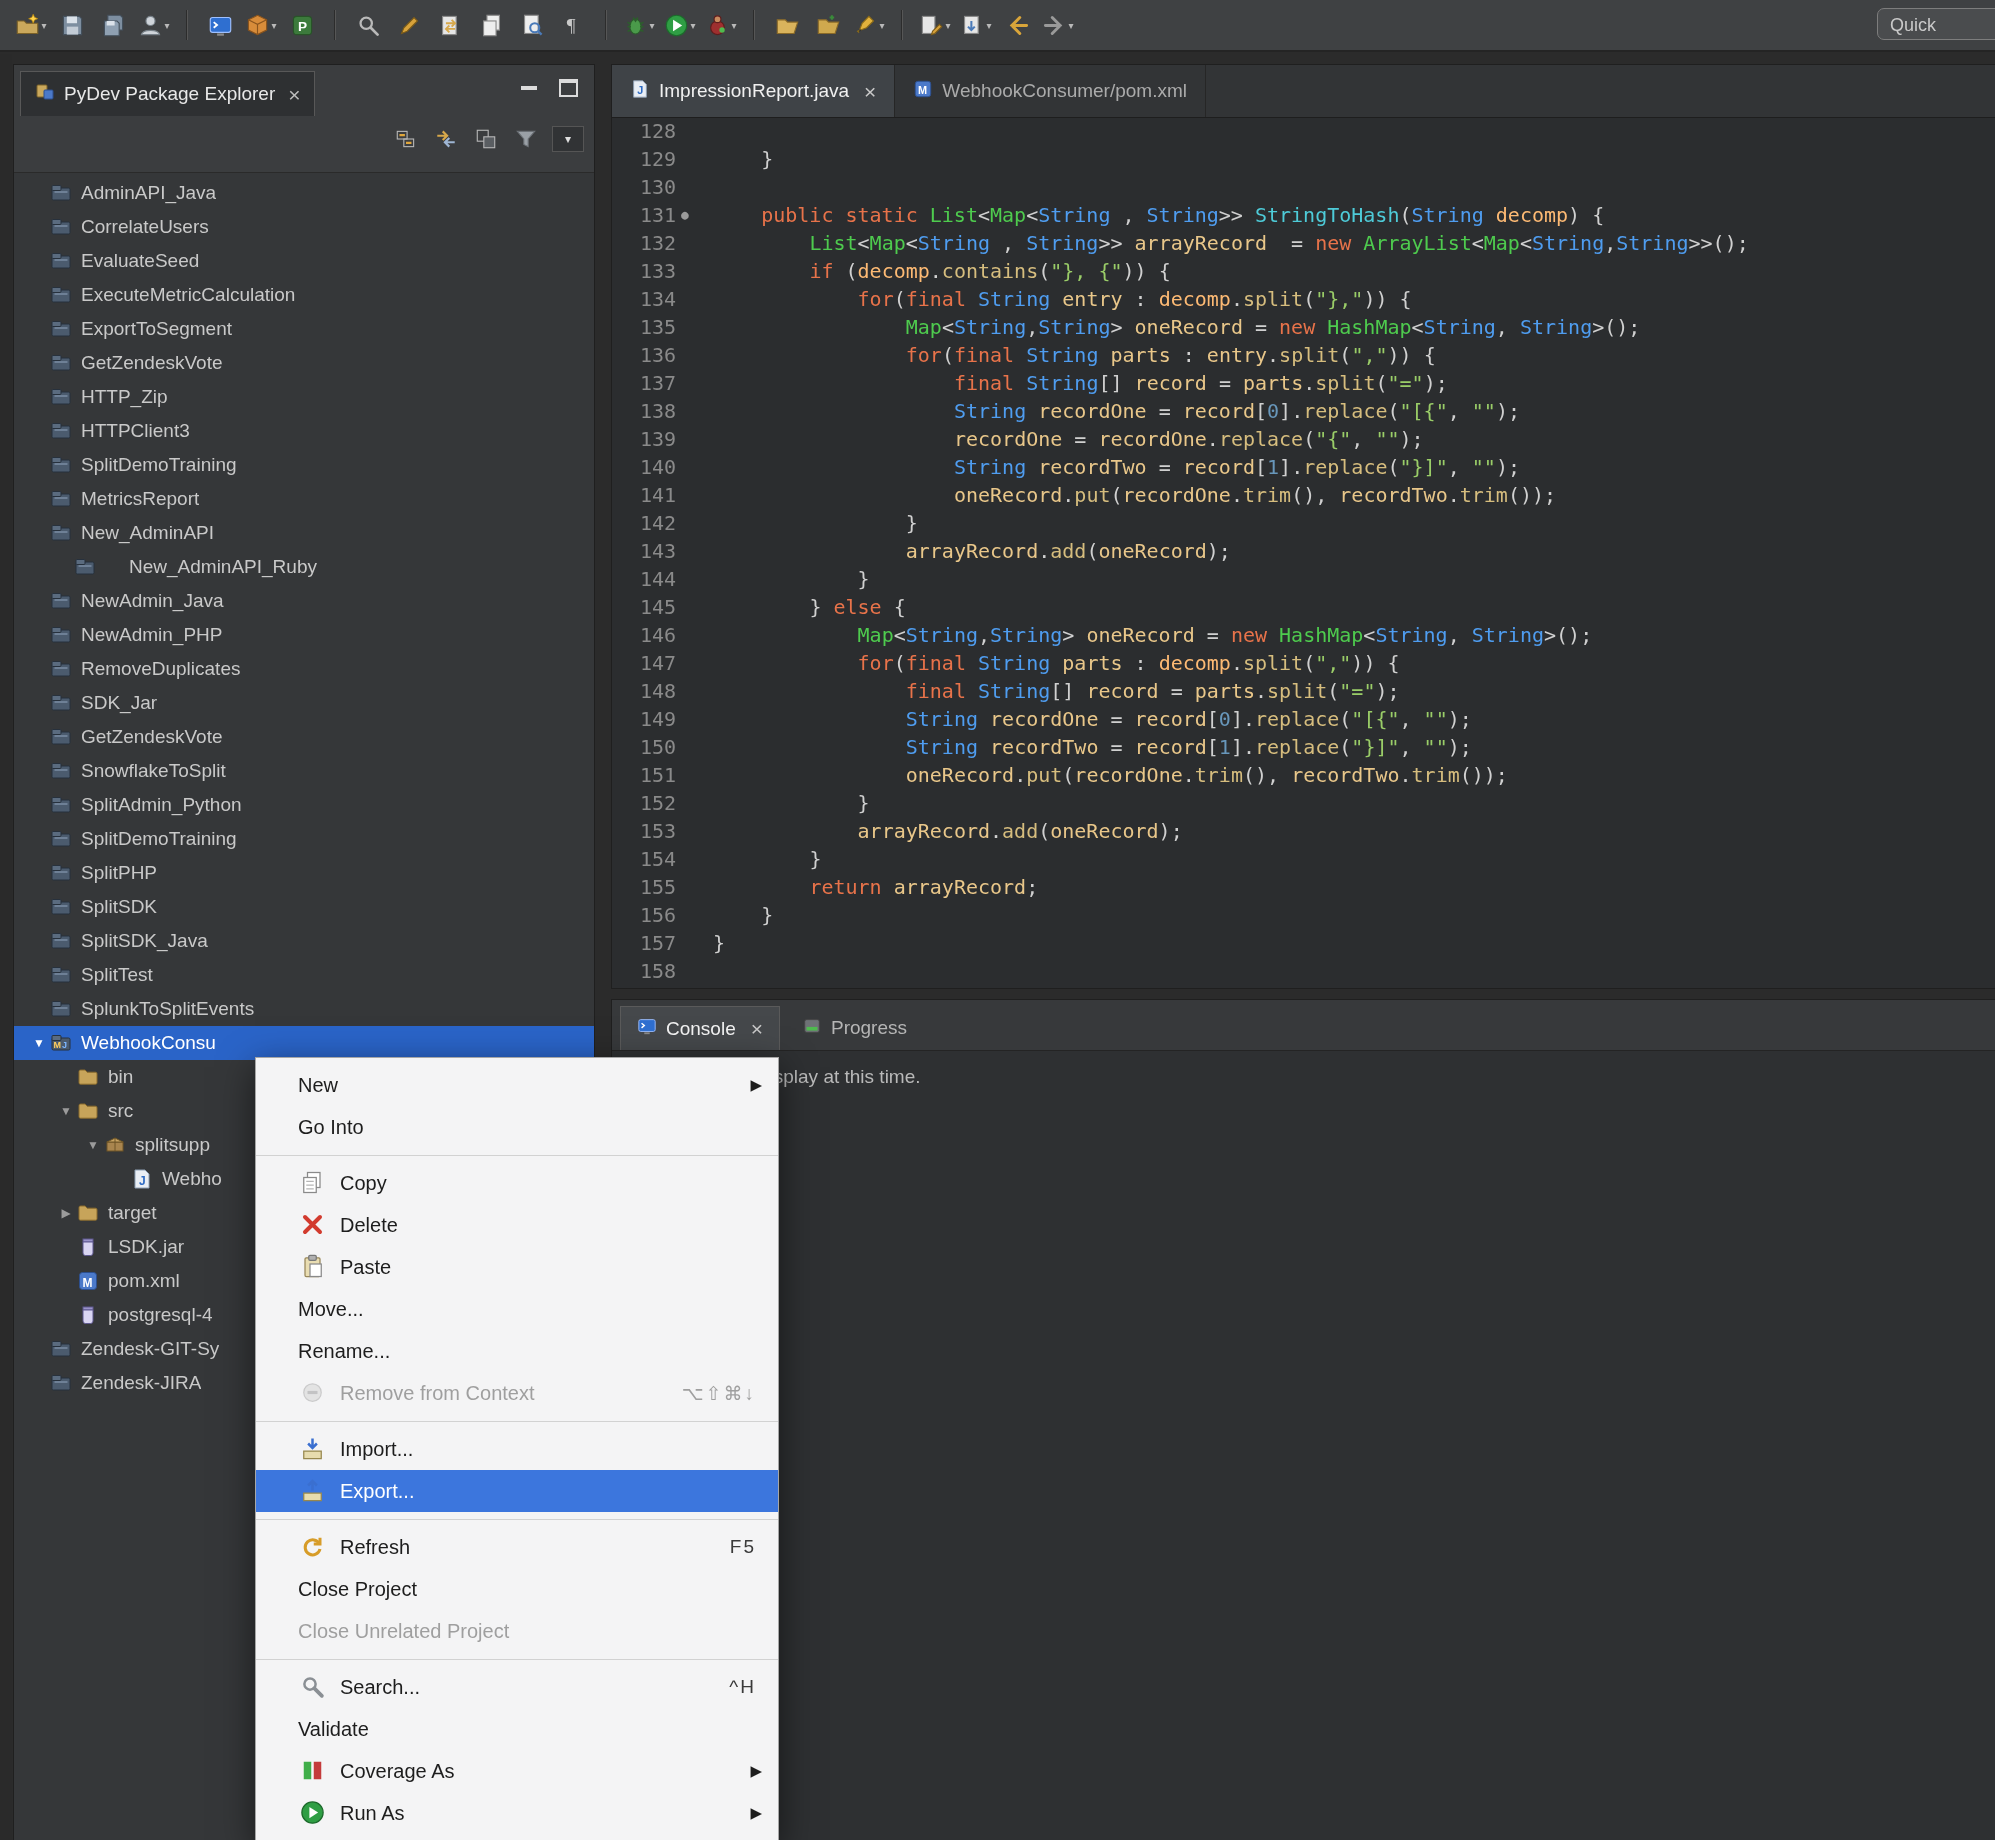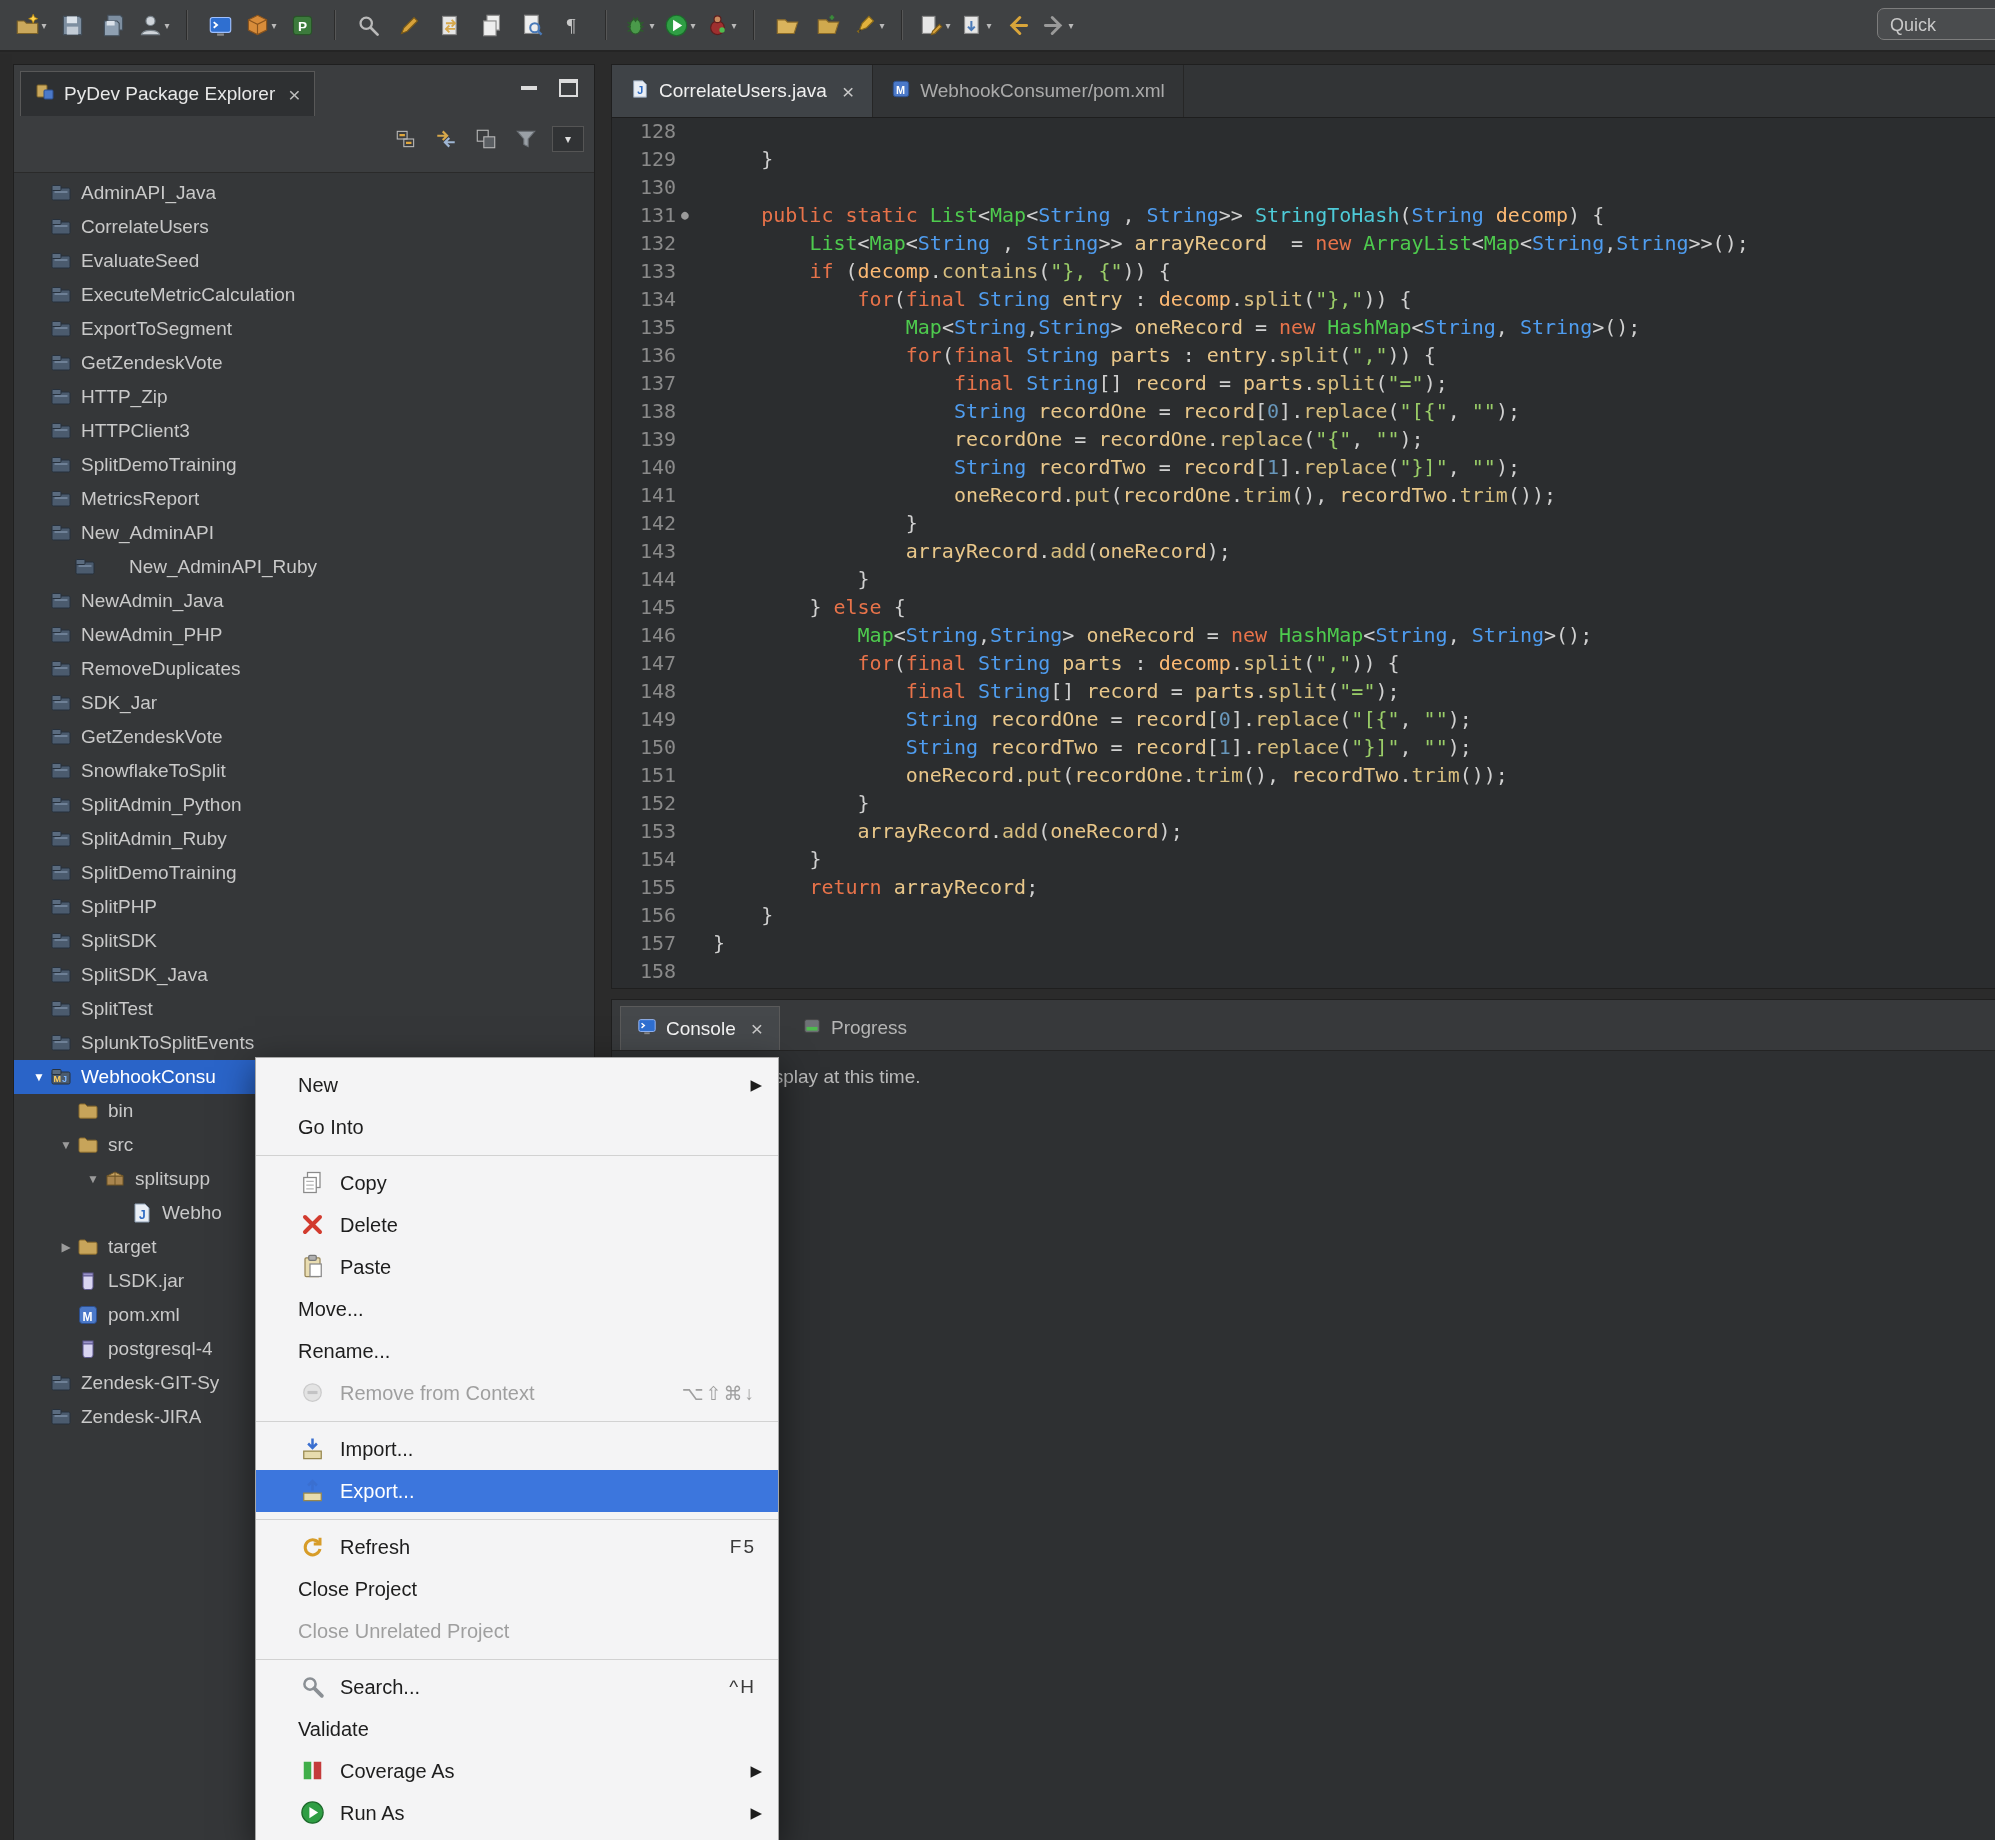--- a/index.html
+++ b/index.html
@@ -514,31 +514,20 @@
         </div>
         <div class="trow" style="padding-left: 14px;">
           <span class="arrowbox"></span>
           <span class="ticon">
             <svg viewBox="0 0 22 22">
               <rect x="2" y="6" width="18" height="12" rx="1.5" fill="#4b5b6e" stroke="#27313d"></rect>
               <rect x="2" y="3.5" width="9" height="5" rx="1" fill="#5a6b7f" stroke="#27313d"></rect>
               <rect x="4.5" y="9" width="13" height="2" fill="#6e8096"></rect>
             </svg>
           </span>
-          <span class="tlabel">SplitAdmin_Ruby</span>
-        </div>
-        <div class="trow" style="padding-left: 14px;">
-          <span class="arrowbox"></span>
-          <span class="ticon">
-            <svg viewBox="0 0 22 22">
-              <rect x="2" y="6" width="18" height="12" rx="1.5" fill="#4b5b6e" stroke="#27313d"></rect>
-              <rect x="2" y="3.5" width="9" height="5" rx="1" fill="#5a6b7f" stroke="#27313d"></rect>
-              <rect x="4.5" y="9" width="13" height="2" fill="#6e8096"></rect>
-            </svg>
-          </span>
           <span class="tlabel">SplitDemoTraining</span>
         </div>
         <div class="trow" style="padding-left: 14px;">
           <span class="arrowbox"></span>
           <span class="ticon">
             <svg viewBox="0 0 22 22">
               <rect x="2" y="6" width="18" height="12" rx="1.5" fill="#4b5b6e" stroke="#27313d"></rect>
               <rect x="2" y="3.5" width="9" height="5" rx="1" fill="#5a6b7f" stroke="#27313d"></rect>
               <rect x="4.5" y="9" width="13" height="2" fill="#6e8096"></rect>
             </svg>
@@ -704,21 +693,21 @@
       </div>
   </div>
 
   <div class="editor">
     <div class="ed-tabs" id="ed-tabs">
         <div class="edtab active">
           <span><svg viewBox="0 0 22 22">
               <path d="M4 2h10l4 4v14H4z" fill="#e9eef5" stroke="#8ea0b5"></path>
               <text x="8" y="17" font-size="12" font-weight="bold" fill="#2e6bc4" font-family="sans-serif">J</text>
             </svg></span>
-          <span class="tablabel">CorrelateUsers.java</span>
+          <span class="tablabel">ImpressionReport.java</span>
           <span class="tabclose">×</span>
         </div>
         <div class="edtab">
           <span><svg viewBox="0 0 22 22">
               <rect x="2.5" y="2.5" width="17" height="17" rx="3" fill="#4b79c9" stroke="#2c4f8f"></rect>
               <text x="5.5" y="16.5" font-size="12" font-weight="bold" fill="#fff" font-family="sans-serif">M</text>
             </svg></span>
           <span class="tablabel">WebhookConsumer/pom.xml</span>
         </div>
       </div>

